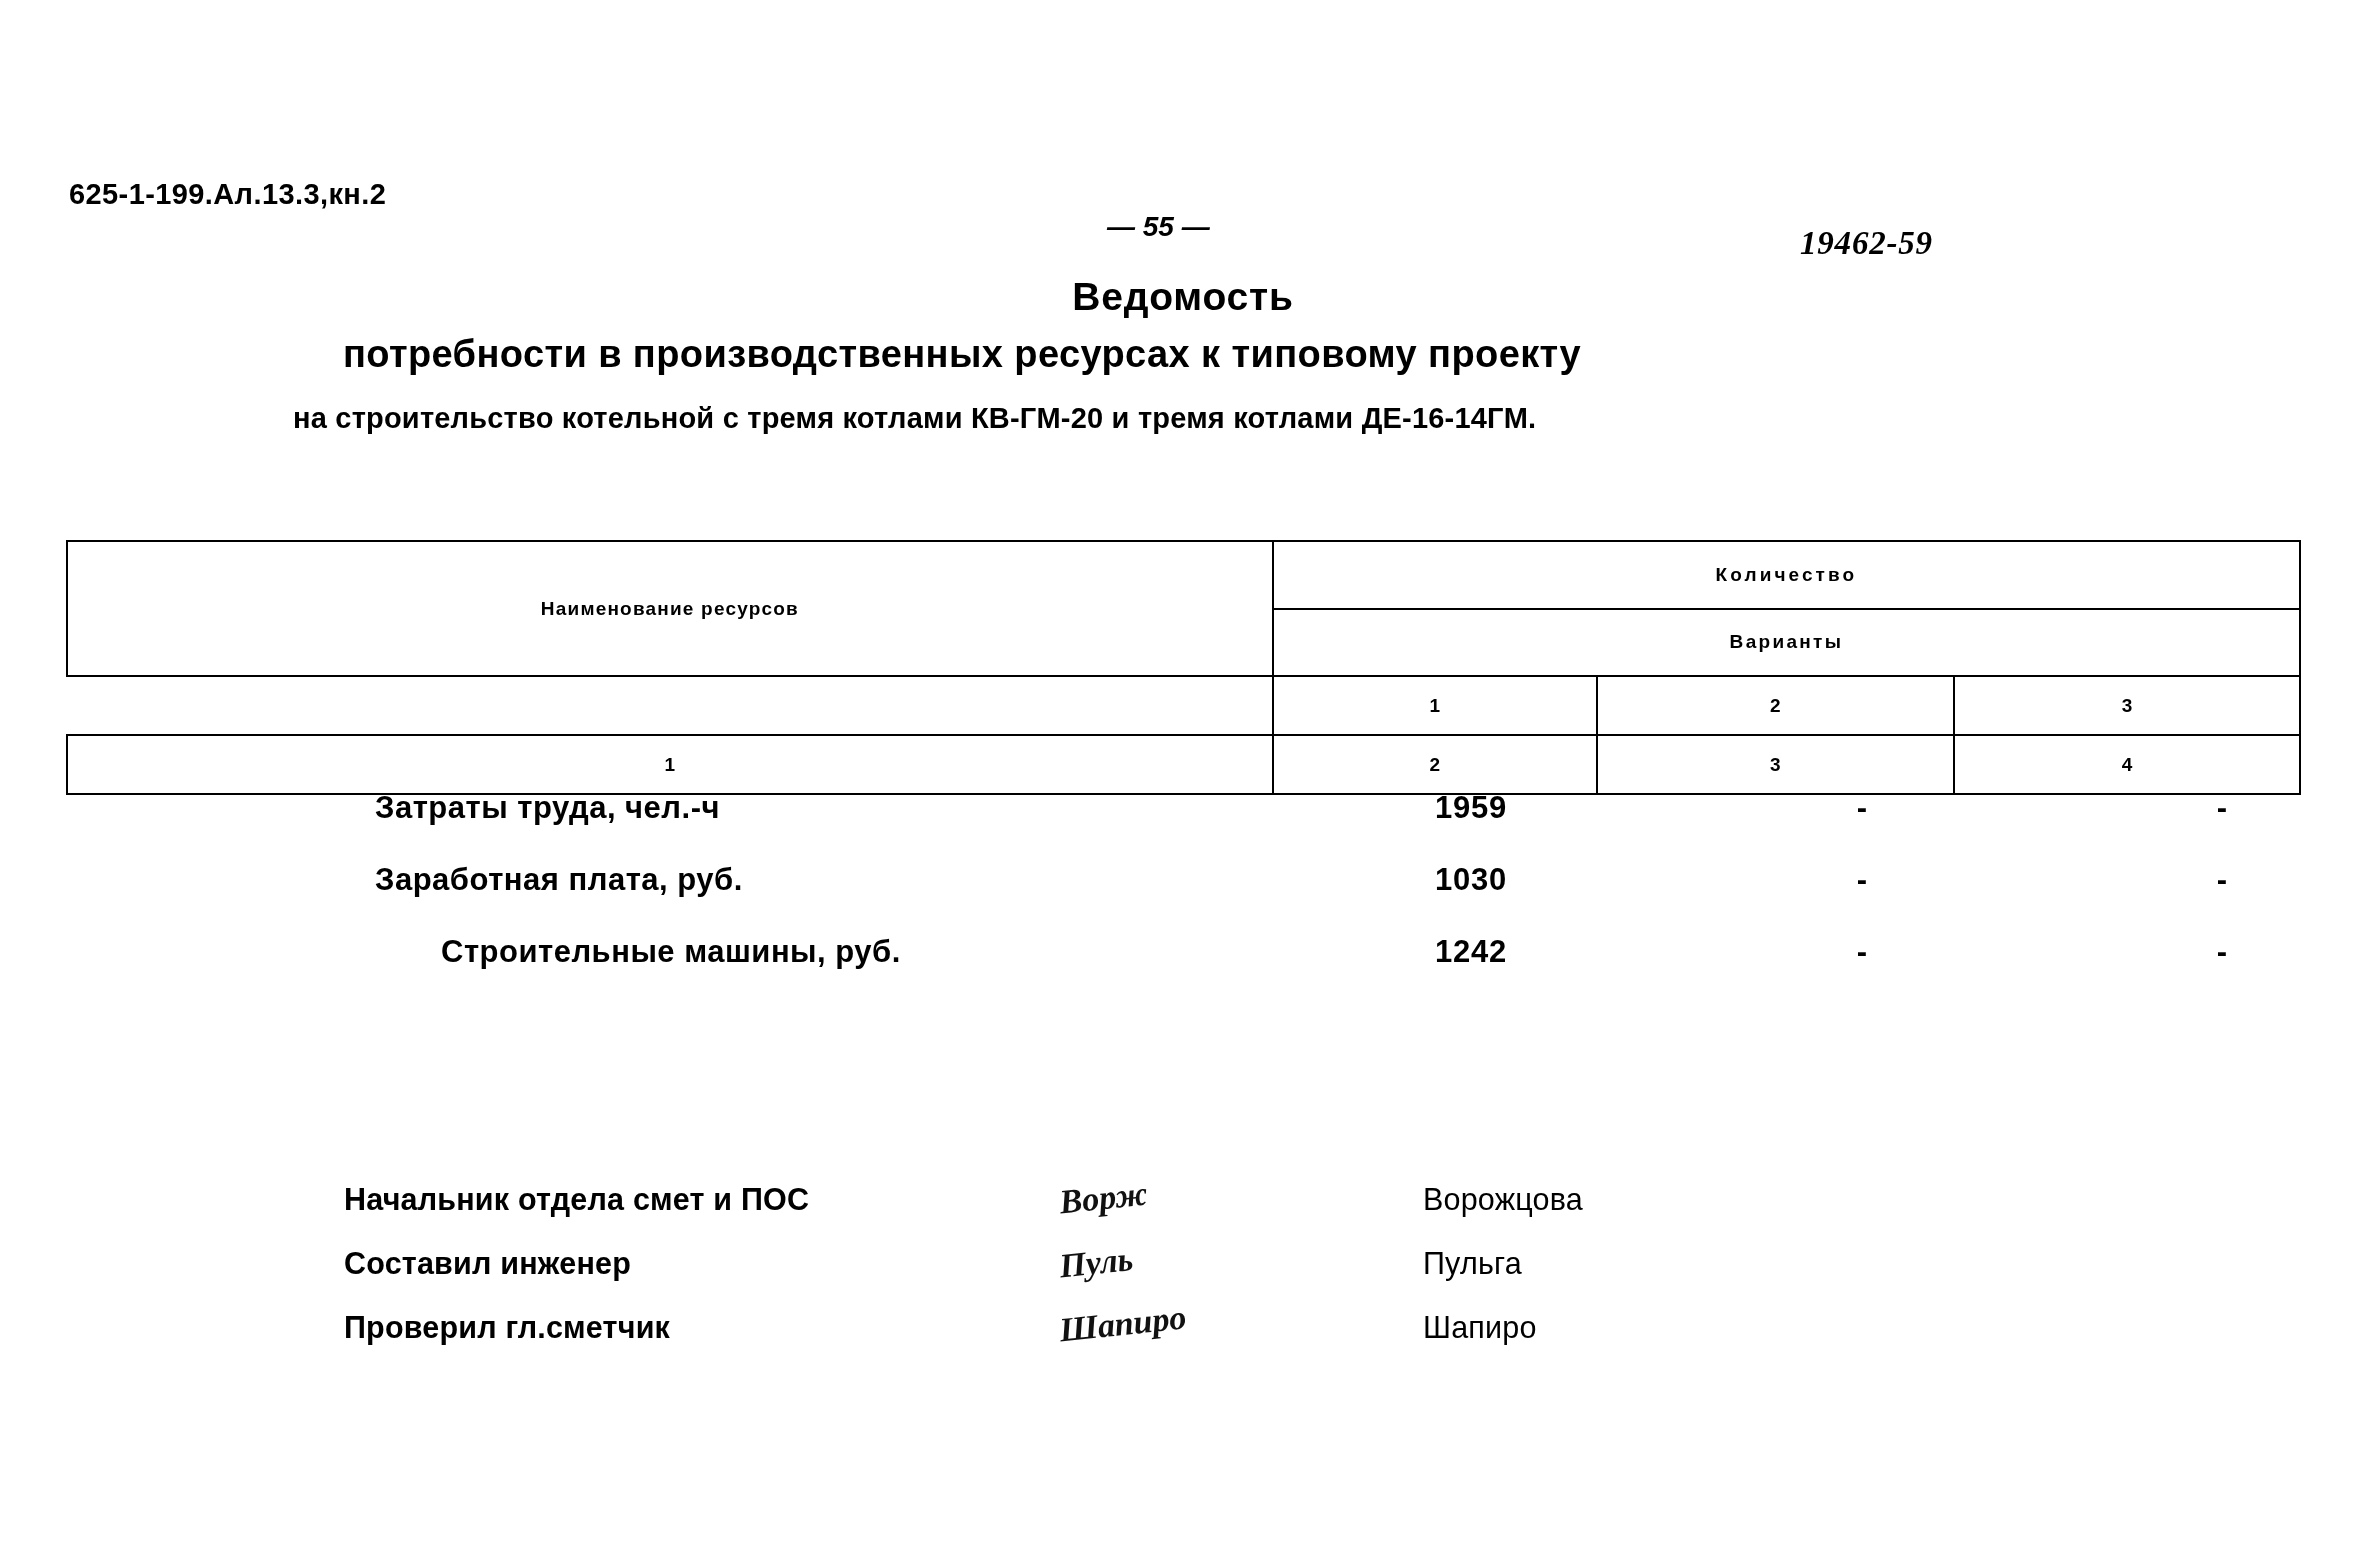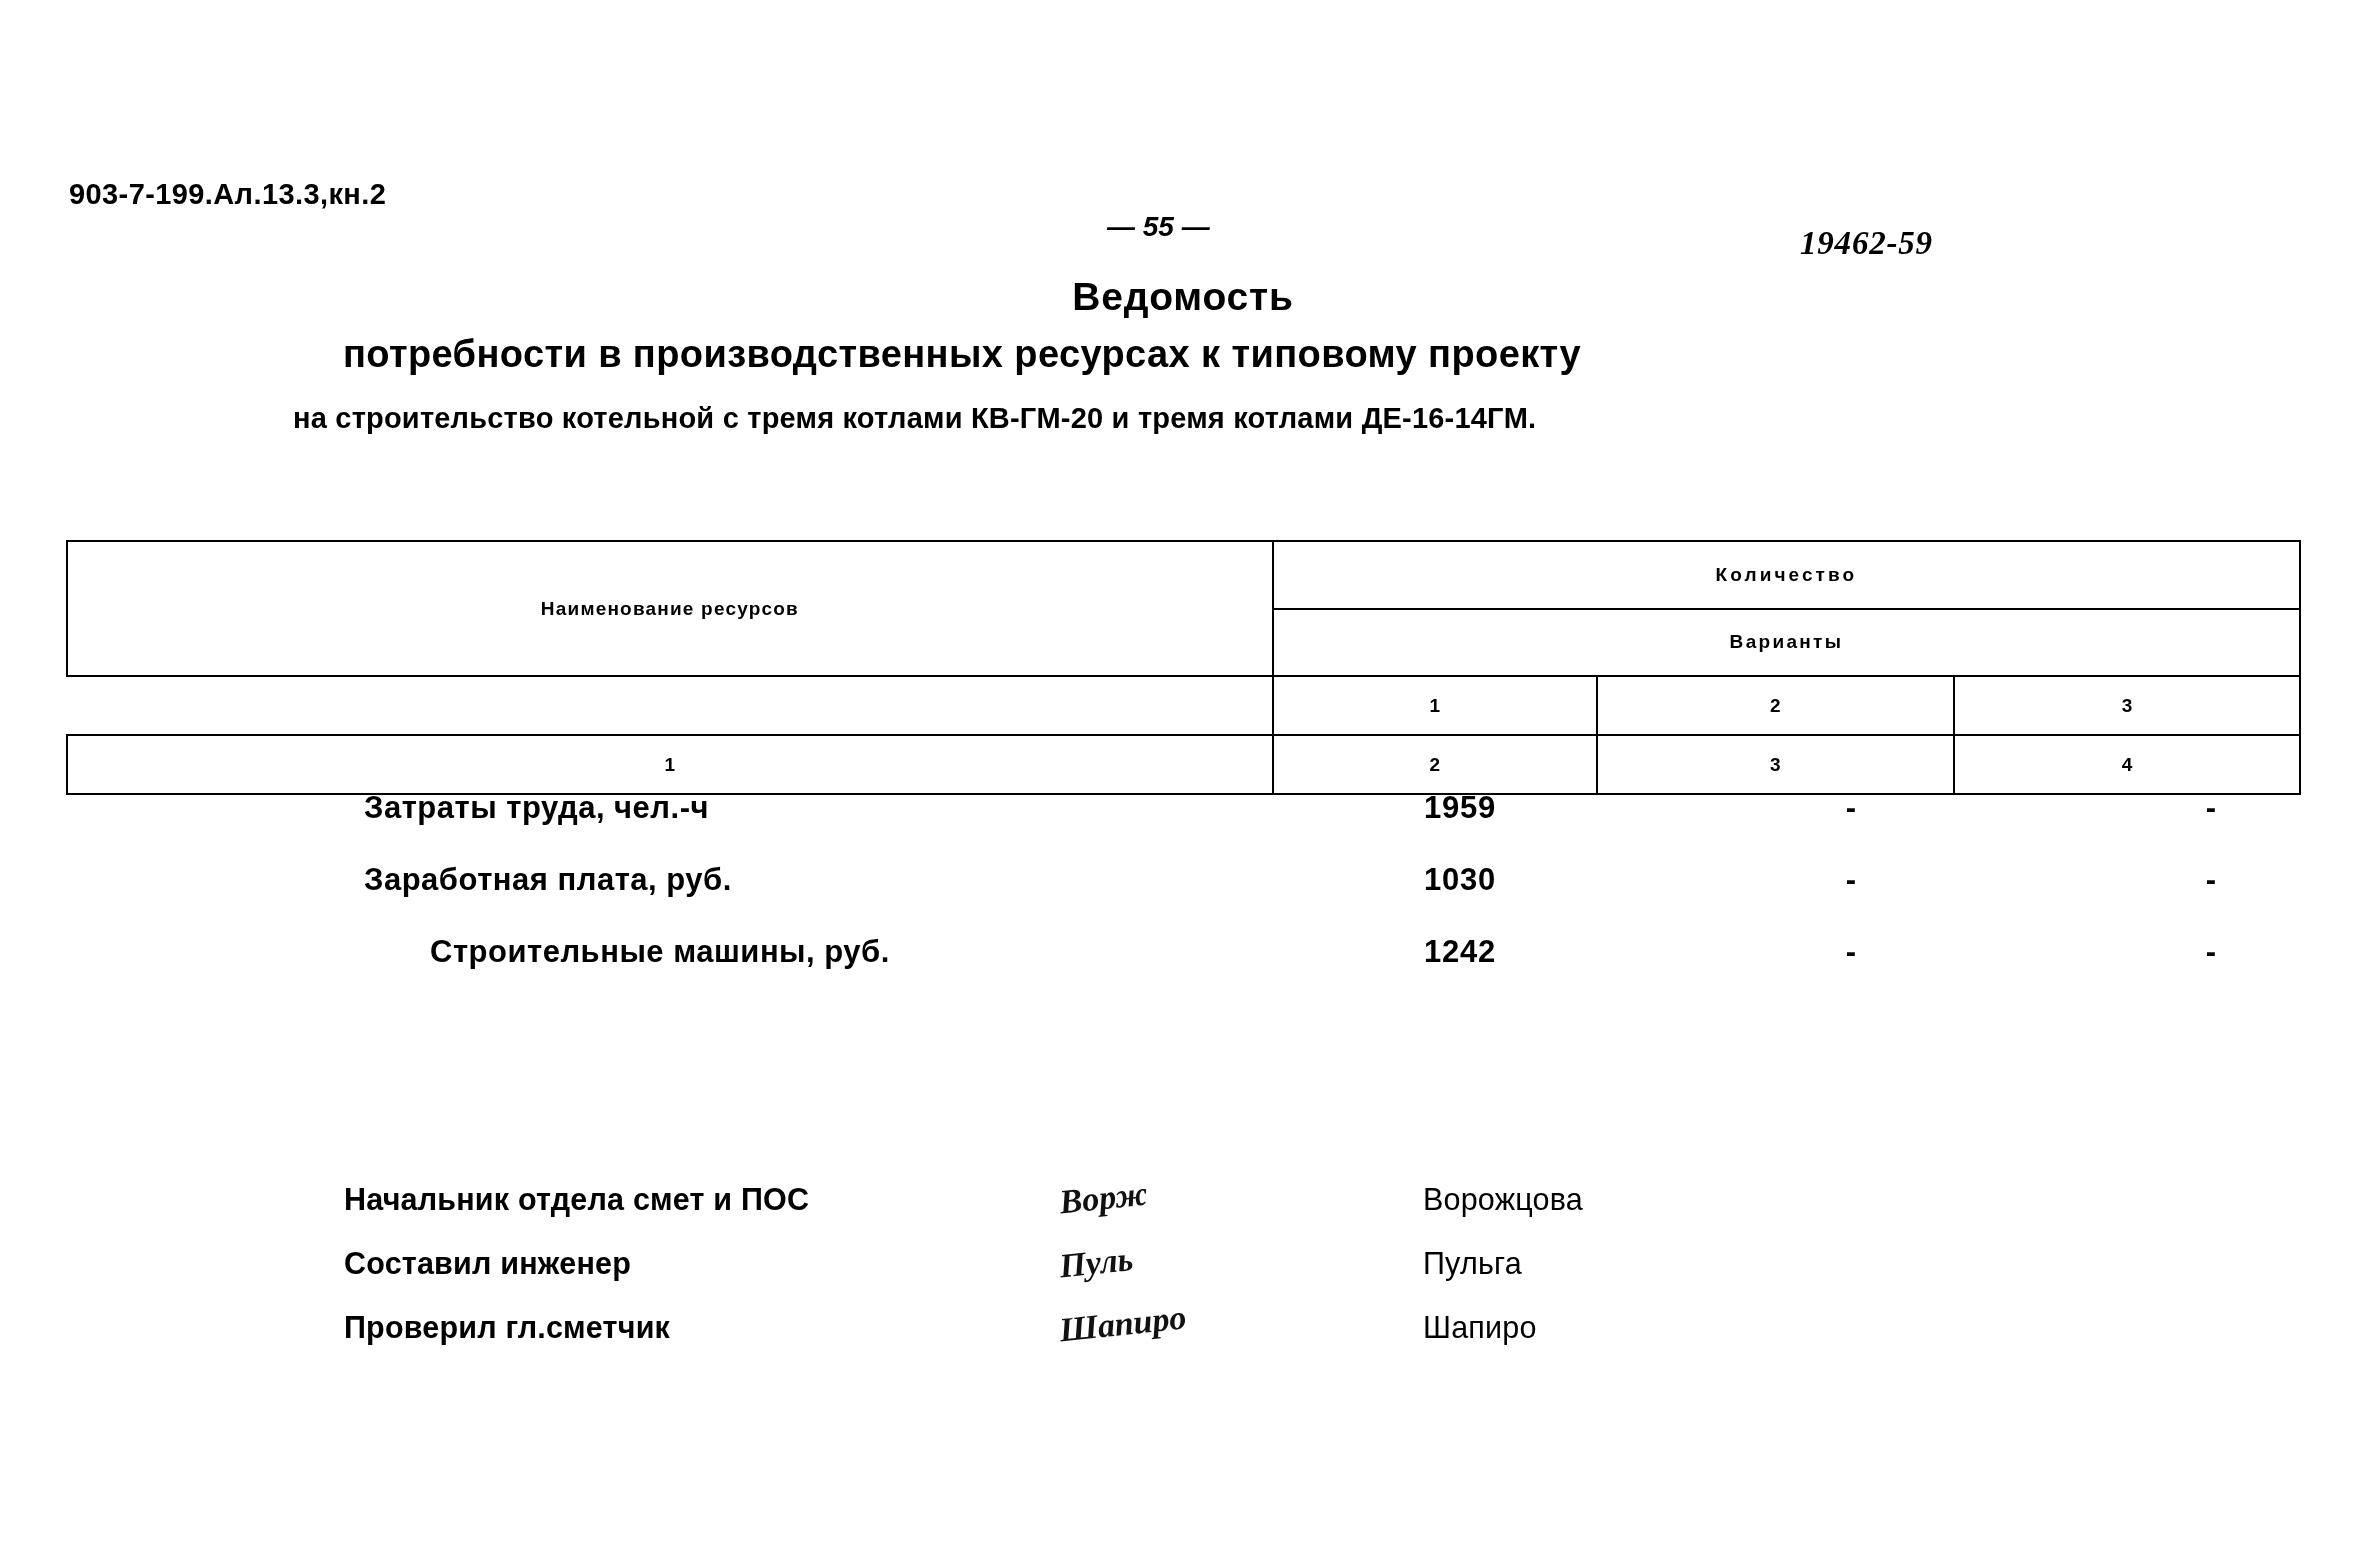--- a/index.html
+++ b/index.html
@@ -126,21 +126,21 @@
   .row-colnums td {
     height: 41px;
     font-size: 25px;
     border-top-width: 3.9px;
     border-bottom-width: 4.7px;
   }
 
   
   .data-area {
     position: absolute;
-    left: 0;
+    left: 11px;
     top: 790px;
     width: 2244px;
     padding-left: 28px;
   }
   .data-row {
     position: relative;
     height: 72px;
   }
   .data-label {
     position: absolute;
@@ -215,21 +215,21 @@
     font-weight: 400;
     letter-spacing: 0.2px;
     white-space: nowrap;
   }
 </style>
 </head>
 <body>
 
 <div class="page">
 
-  <div class="doc-code">903-7-199.Ал.13.3,кн.2</div>
+  <div class="doc-code">625-1-199.Ал.13.3,кн.2</div>
   <div class="page-number">— 55 —</div>
   <div class="doc-stamp">19462-59</div>
 
   <div class="title-main">Ведомость</div>
   <div class="title-sub">потребности в производственных ресурсах  к типовому проекту</div>
 
   <div class="subtitle-block">
     <div>на строительство котельной с тремя котлами КВ-ГМ-20 и тремя котлами ДЕ-16-14ГМ.</div>
   </div>
 

